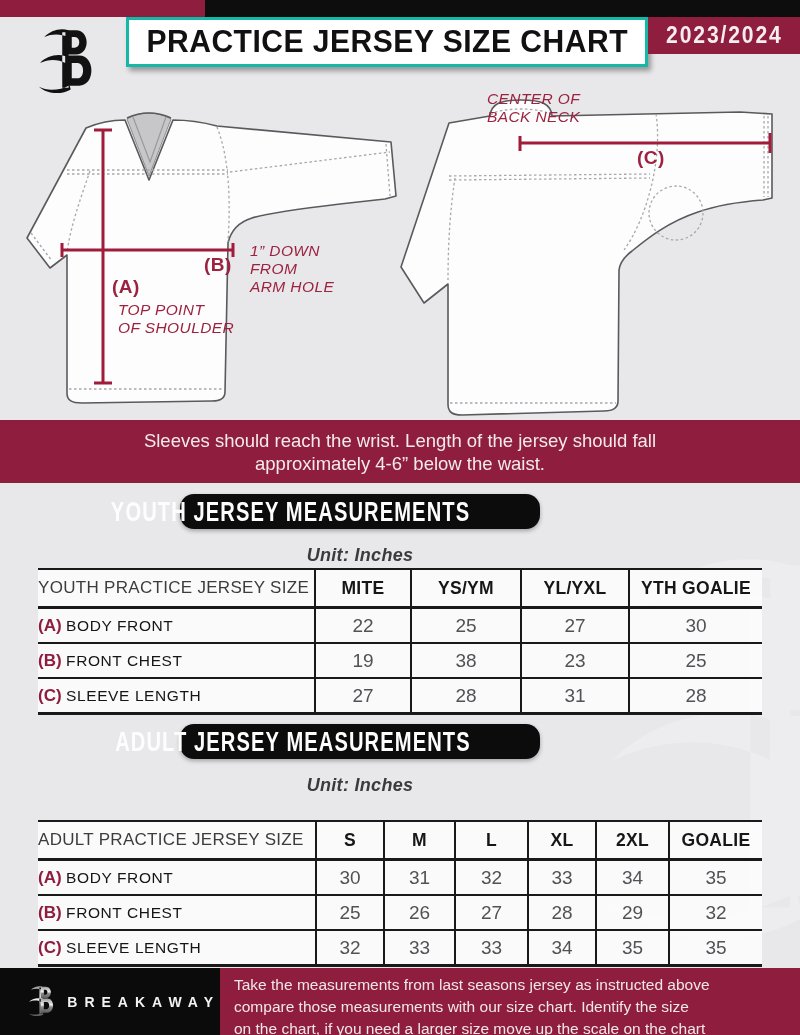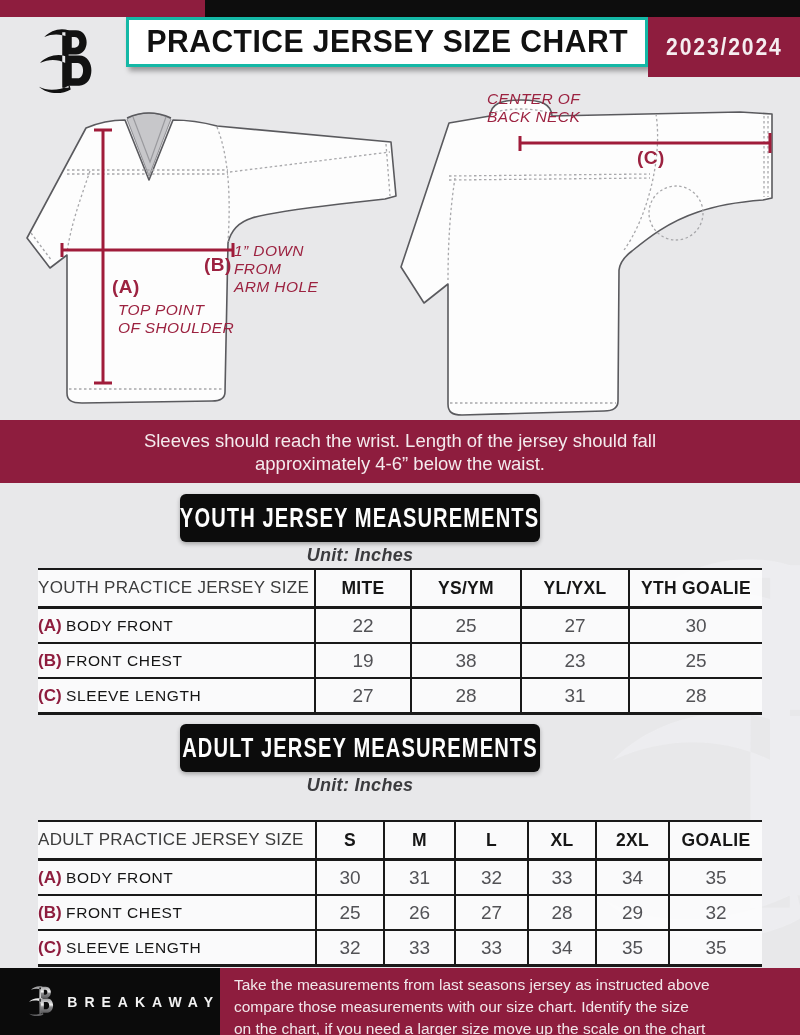--- a/index.html
+++ b/index.html
@@ -10,37 +10,37 @@
   
   .topbar-maroon{left:0;top:0;width:205px;height:17px;background:#8e1d3e;}
   .topbar-black{left:205px;top:0;width:595px;height:17px;background:#0d0d0d;}
 
   
   .title-box{left:126px;top:17px;width:522px;height:50px;background:#ffffff;
              border:3px solid #14b8a6;box-shadow:3px 4px 5px rgba(0,0,0,.35);
              display:flex;align-items:center;justify-content:center;box-sizing:border-box;}
   .title-text{font-size:31px;font-weight:bold;color:#111;letter-spacing:.5px;white-space:nowrap;
               display:inline-block;transform:scaleX(.97);}
-  .season-box{left:648px;top:17px;width:152px;height:60px;background:#8e1d3e;
+  .season-box{left:648px;top:17px;width:152px;height:37px;background:#8e1d3e;
               display:flex;align-items:center;justify-content:center;}
   .season-text{font-size:23px;font-weight:bold;color:#f5edf0;letter-spacing:2px;white-space:nowrap;
                display:inline-block;transform:scaleX(.92);}
 
   
   .anno{color:#9c2240;font-style:italic;font-size:15.5px;letter-spacing:.4px;line-height:18px;}
   .anno-key{color:#9c2240;font-weight:bold;font-style:normal;font-size:19px;letter-spacing:.5px;}
 
   
   .note-banner{left:0;top:420px;width:800px;height:63px;background:#8e1d3e;
                display:flex;flex-direction:column;align-items:center;justify-content:center;}
   .note-line{color:#f4eaed;font-size:18.5px;line-height:23px;text-align:center;}
 
   
-  .section-banner{width:360px;height:48px;background:#0c0c0c;border-radius:6px;
-                  display:flex;align-items:center;justify-content:center;
+  .section-banner{width:360px;height:35px;background:#0c0c0c;border-radius:14px;
+                  display:flex;align-items:center;justify-content:flex-end;
                   box-shadow:0 2px 4px rgba(0,0,0,.3);}
   .section-banner-text{color:#fdfdfd;font-size:28px;font-weight:bold;letter-spacing:1.5px;
                        white-space:nowrap;display:inline-block;transform:scaleX(.72);}
   .unit-text{width:360px;text-align:center;font-size:18px;font-style:italic;font-weight:bold;
              color:#3b3b3e;letter-spacing:.3px;}
 
   
   table.size-table{border-collapse:collapse;table-layout:fixed;width:724px;}
   table.size-table th,table.size-table td{padding:0;background:rgba(255,255,255,.78);}
   .hdr-row th{height:36px;border-top:2.5px solid #191919;border-bottom:3px solid #191919;}
@@ -141,21 +141,21 @@
     <path class="mline" d="M520,73 L770,73 M520,66 L520,81 M770,63 L770,83"></path>
   </svg>
 
   <div class="abs anno" style="left:487px;top:90px;">
     <div>CENTER OF</div>
     <div>BACK NECK</div>
   </div>
   <div class="abs anno-key" style="left:637px;top:147px;">(C)</div>
 
   <div class="abs anno-key" style="left:204px;top:254px;">(B)</div>
-  <div class="abs anno" style="left:234px;top:242px;">
+  <div class="abs anno" style="left:250px;top:242px;">
     <div>1” DOWN</div>
     <div>FROM</div>
     <div>ARM HOLE</div>
   </div>
 
   <div class="abs anno-key" style="left:112px;top:276px;">(A)</div>
   <div class="abs anno" style="left:118px;top:301px;">
     <div>TOP POINT</div>
     <div>OF SHOULDER</div>
   </div>

